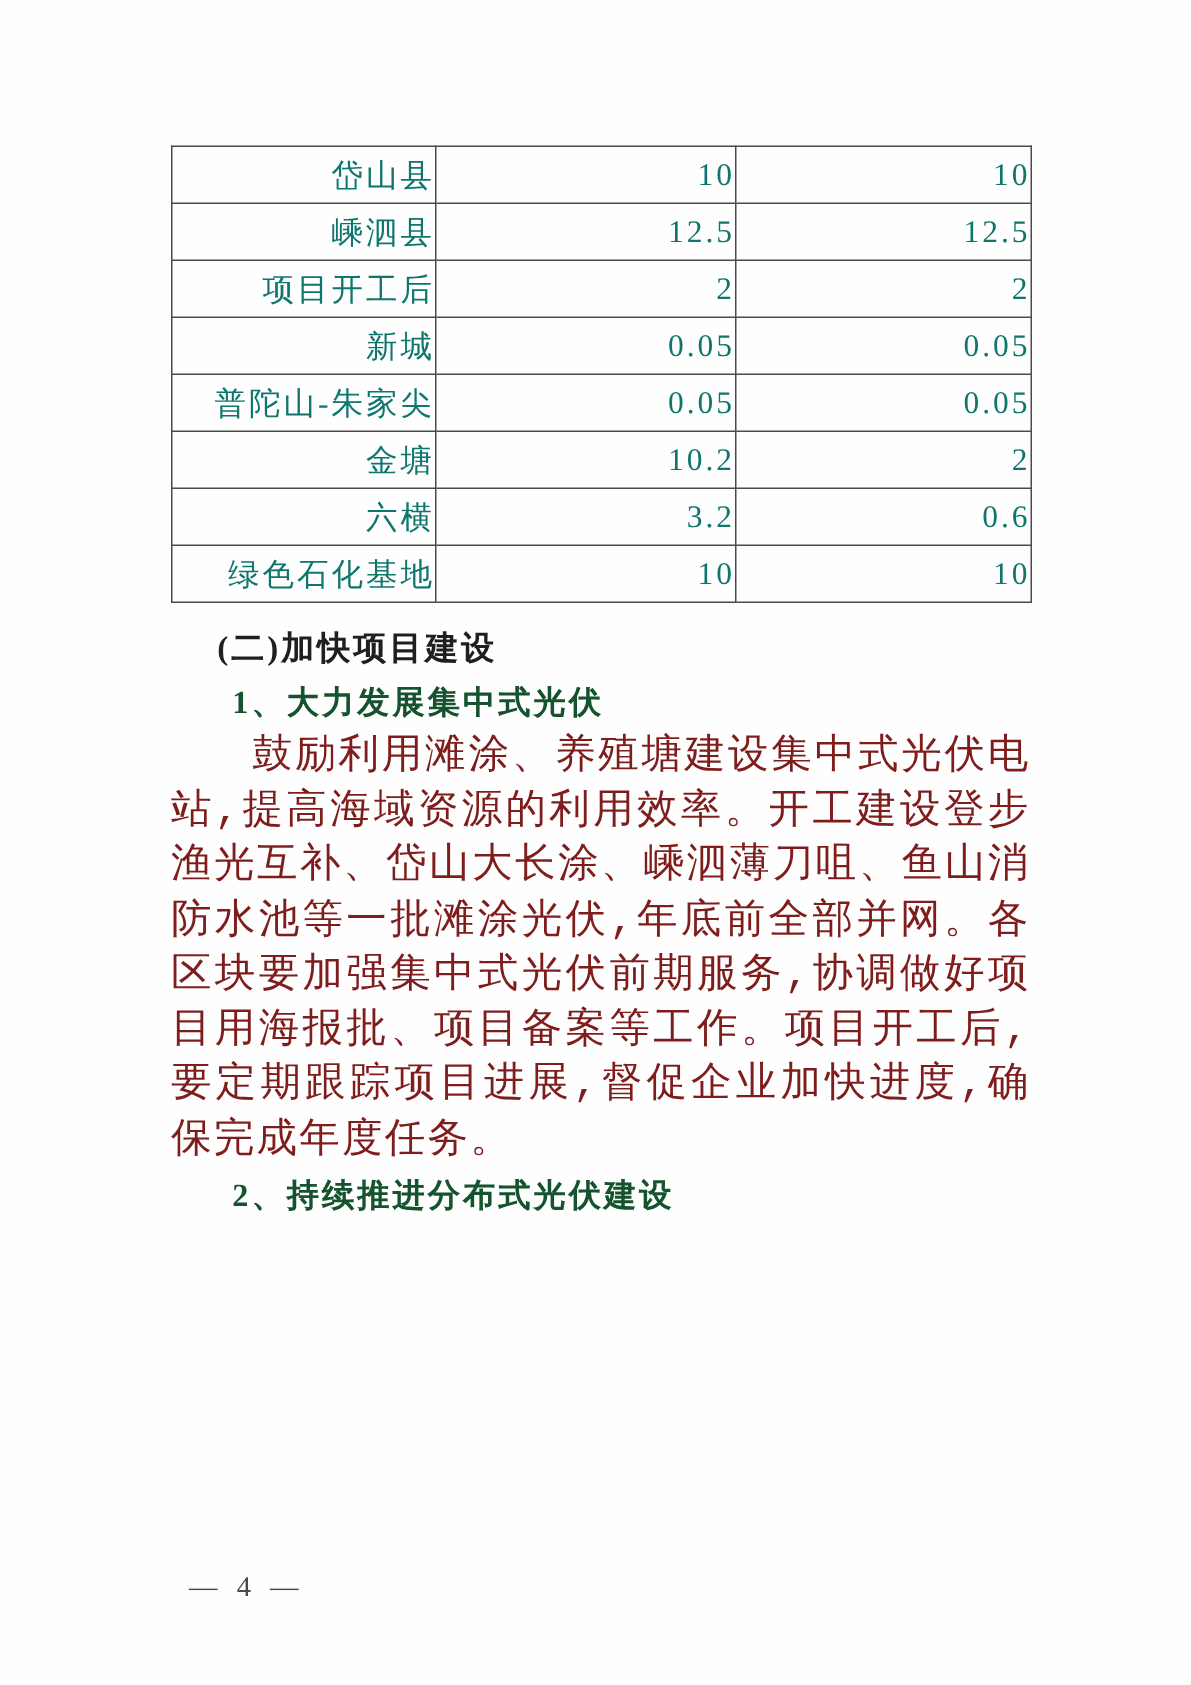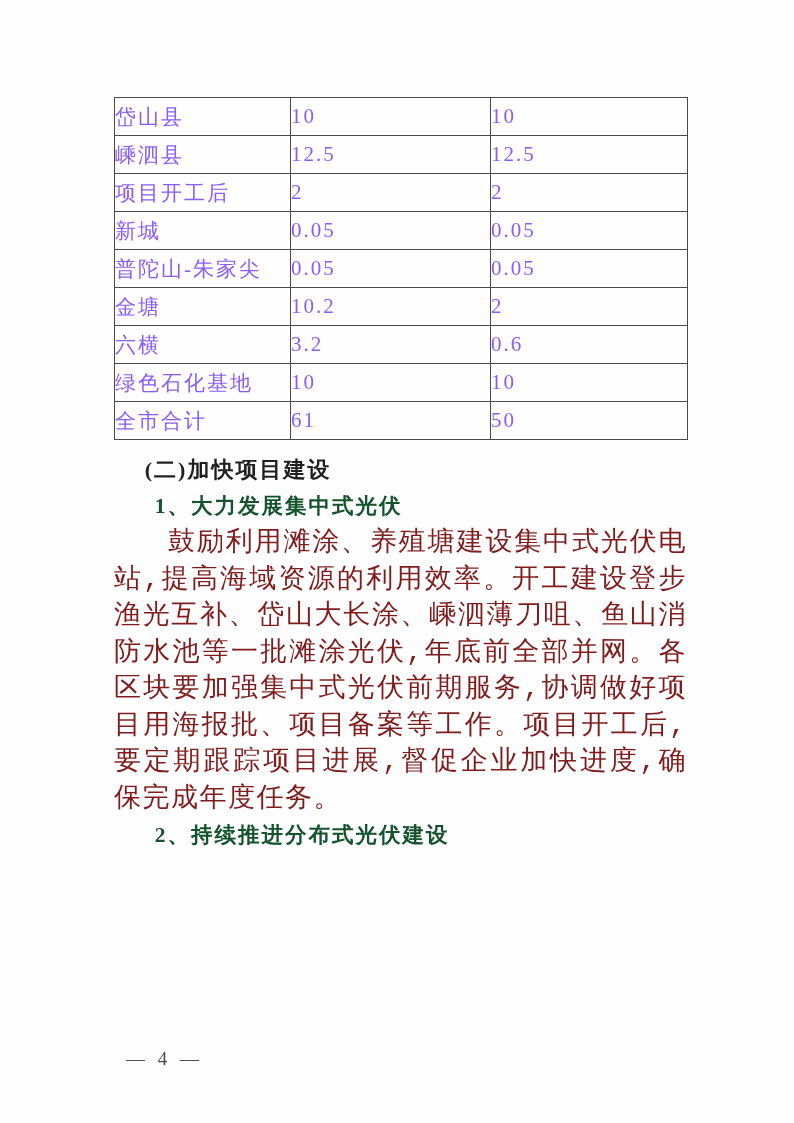--- a/index.html
+++ b/index.html
@@ -21,25 +21,25 @@
     width: 573px;
   }
   table.alloc {
     border-collapse: collapse;
     table-layout: fixed;
     width: 573px;
   }
   table.alloc td {
     border: 1px solid #4a4a4a;
     height: 38px;
-    text-align: left;
+    text-align: right;
     vertical-align: middle;
     font-size: 21px;
     letter-spacing: 2px;
-    color: #8b5cf6;
+    color: #0f766e;
     overflow: hidden;
     white-space: nowrap;
   }
   table.alloc col.c1 { width: 176px; }
   table.alloc col.c2 { width: 200px; }
   table.alloc col.c3 { width: 197px; }
   .h-level2 {
     margin-top: 11px;
     font-size: 22px;
     font-weight: 700;
@@ -120,25 +120,20 @@
         <tr>
           <td>六横</td>
           <td>3.2</td>
           <td>0.6</td>
         </tr>
         <tr>
           <td>绿色石化基地</td>
           <td>10</td>
           <td>10</td>
         </tr>
-        <tr>
-          <td>全市合计</td>
-          <td>61</td>
-          <td>50</td>
-        </tr>
       </tbody>
     </table>
 
     <div class="h-level2">(二)加快项目建设</div>
 
     <div class="h-level3">1、大力发展集中式光伏</div>
     <p class="para">鼓励利用滩涂、养殖塘建设集中式光伏电站,提高海域资源的利用效率。开工建设登步渔光互补、岱山大长涂、嵊泗薄刀咀、鱼山消防水池等一批滩涂光伏,年底前全部并网。各区块要加强集中式光伏前期服务,协调做好项目用海报批、项目备案等工作。项目开工后,要定期跟踪项目进展,督促企业加快进度,确保完成年度任务。</p>
 
     <div class="h-level3">2、持续推进分布式光伏建设</div>
 

